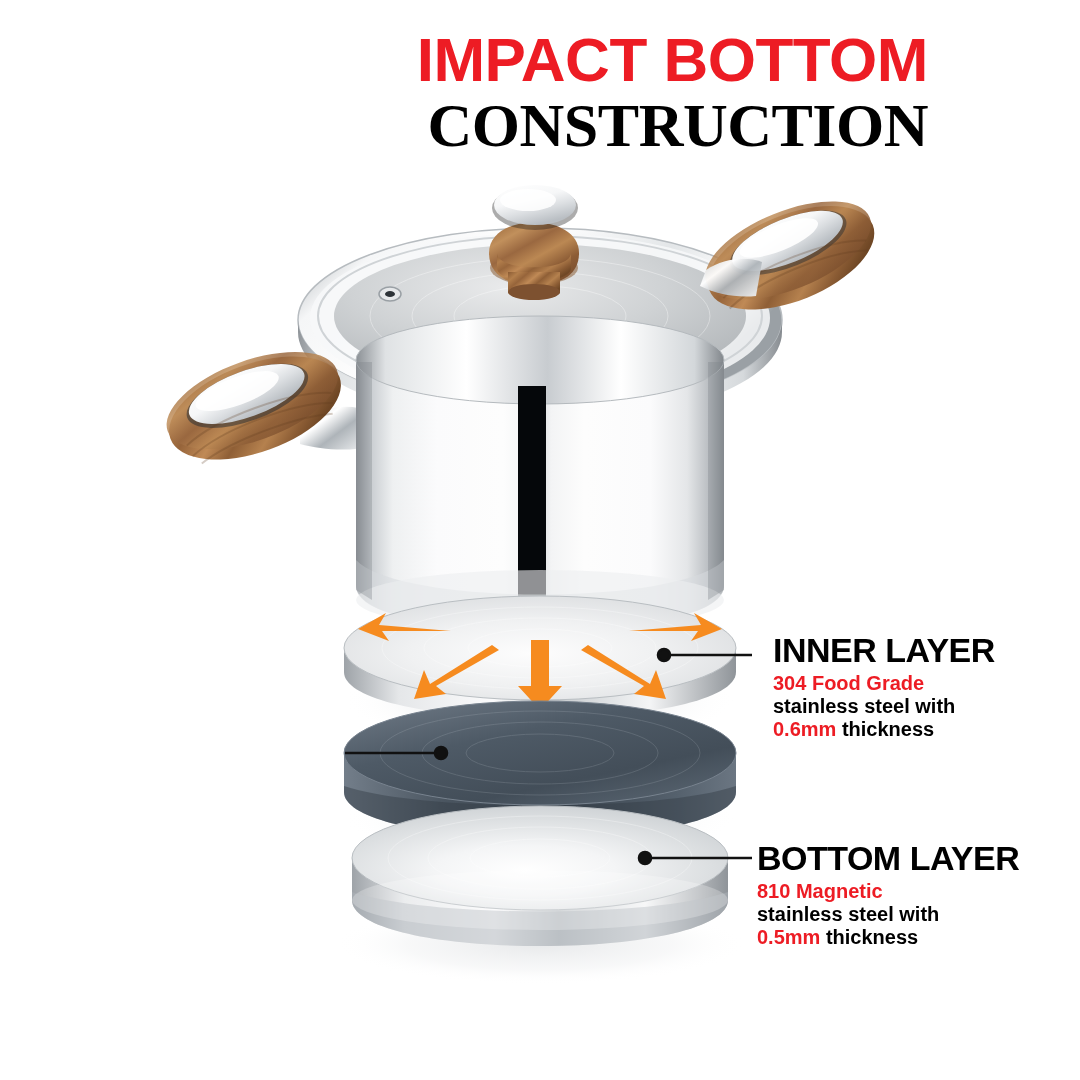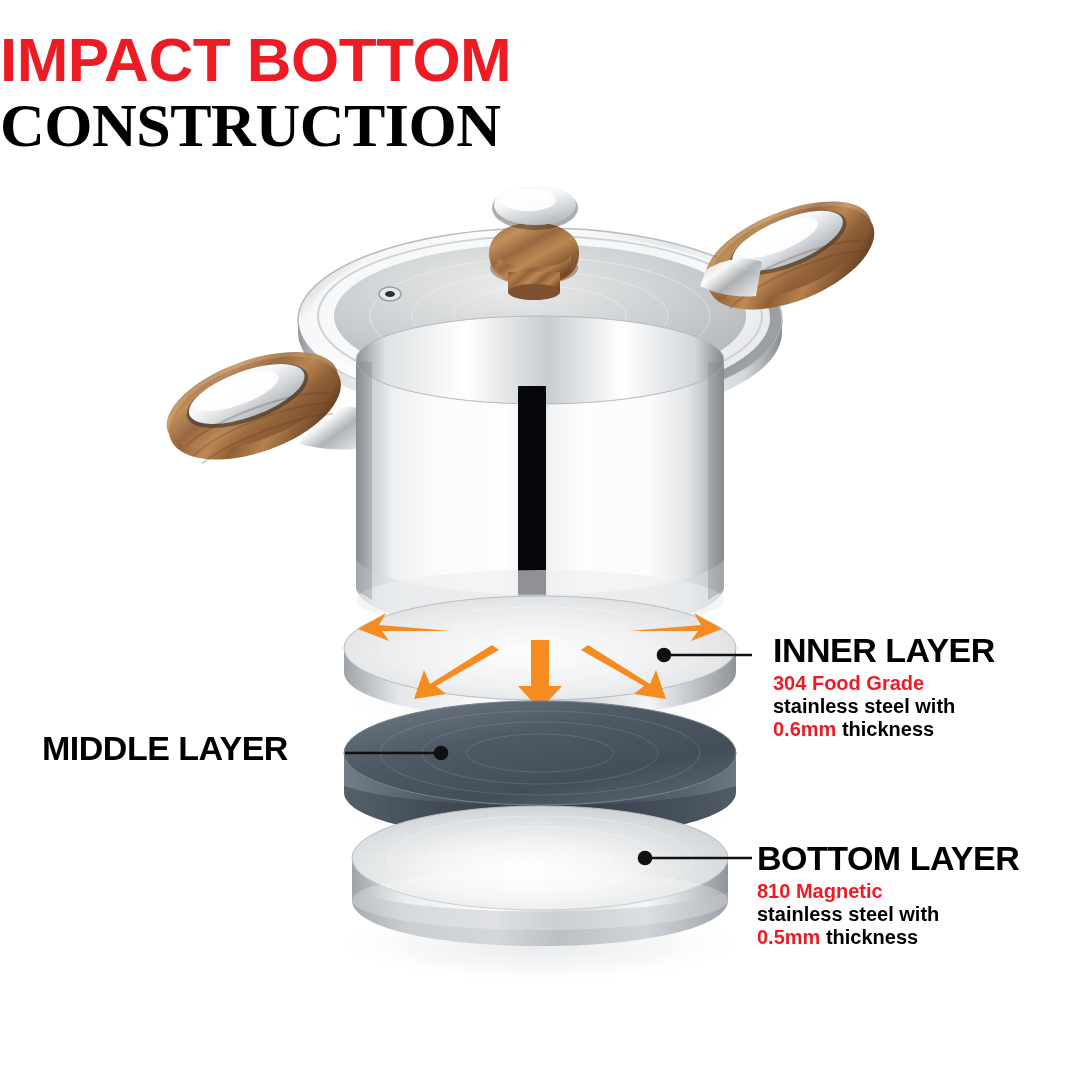--- a/index.html
+++ b/index.html
@@ -7,21 +7,21 @@
     width:1080px;height:1080px;
     background:#ffffff;
     font-family:"Liberation Sans", sans-serif;
     overflow:hidden;position:relative;
   }
   #stage{position:absolute;inset:0;width:1080px;height:1080px;}
 
   
   .title-wrap{
     position:absolute;top:30px;left:0;width:928px;
-    text-align:left;line-height:0.98;
+    text-align:right;line-height:0.98;
   }
   .title-l1{
     font-size:62px;font-weight:bold;letter-spacing:-0.5px;
     font-family:"Liberation Sans", sans-serif;
   }
   .title-l2{
     font-size:62px;font-weight:bold;letter-spacing:-0.5px;
     font-family:Liberation Serif, serif;
     display:block;margin-top:4px;
   }
@@ -346,16 +346,15 @@
   <div class="callout right" id="callout-outer">
     <div class="c-head">BOTTOM LAYER</div>
     <div class="c-body">
       <span class="hl">810 Magnetic</span><br>
       <span>stainless steel with</span><br>
       <span class="hl">0.5mm</span><span> thickness</span>
     </div>
   </div>
 
   <div class="callout left" id="callout-middle">
-    <div class="c-head">MIDDLE LAYER</div>
   </div>
 
 </div>
 
 </body></html>

